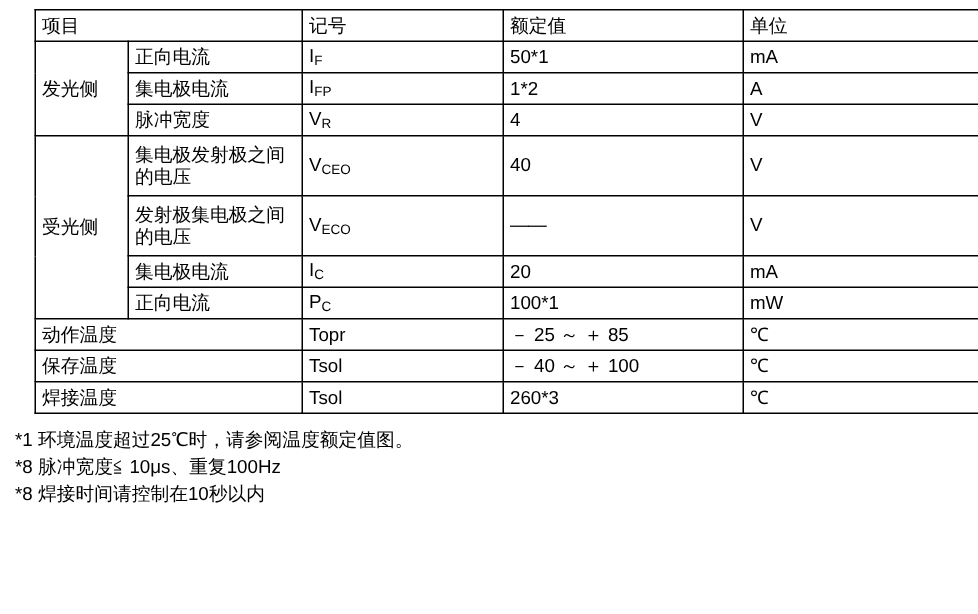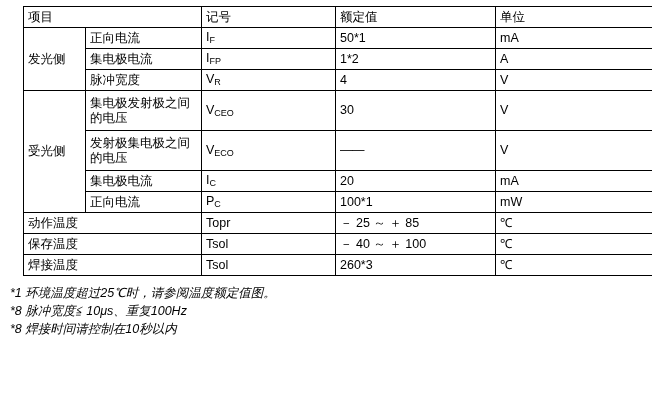--- a/index.html
+++ b/index.html
@@ -62,21 +62,20 @@
     font-size: 9px;
     vertical-align: baseline;
     position: relative;
     top: 2px;
   }
   .symcell {
     white-space: nowrap;
   }
   .notes {
     margin: 8px 0 0 2px;
-    font-style: italic;
   }
   .note {
     font-size: 12.5px;
     line-height: 18px;
     white-space: nowrap;
   }
   .dash-val {
     letter-spacing: -0.5px;
   }
 </style>
@@ -119,21 +118,21 @@
         <td>脉冲宽度</td>
         <td class="symcell"><span>V</span><span class="sub">R</span></td>
         <td>4</td>
         <td>V</td>
       </tr>
 
       <tr>
         <td class="cat-cell" rowspan="4">受光侧</td>
         <td class="two-line" style="height:40px">集电极发射极之间的电压</td>
         <td class="symcell"><span>V</span><span class="sub">CEO</span></td>
-        <td>30</td>
+        <td>40</td>
         <td>V</td>
       </tr>
       <tr>
         <td class="two-line" style="height:40px">发射极集电极之间的电压</td>
         <td class="symcell"><span>V</span><span class="sub">ECO</span></td>
         <td class="dash-val">——</td>
         <td>V</td>
       </tr>
       <tr>
         <td>集电极电流</td>

